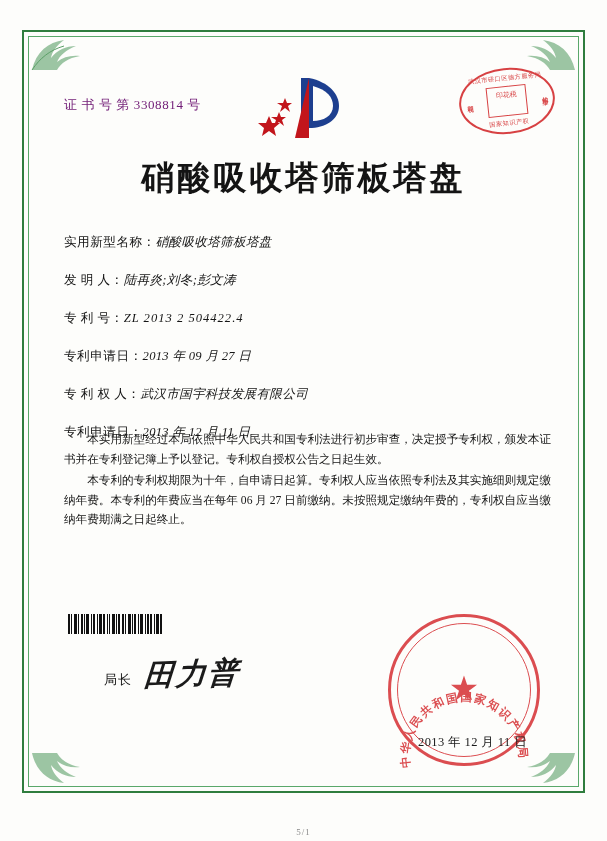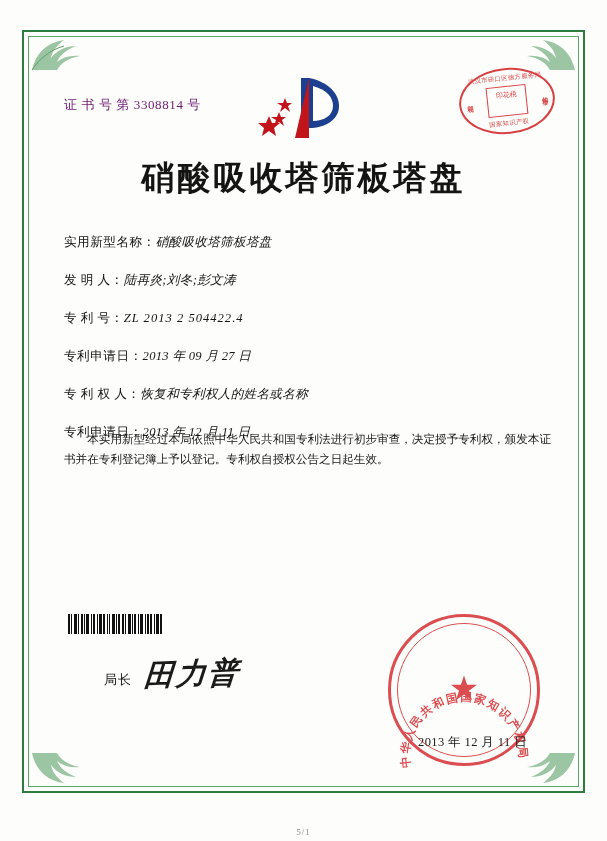--- a/index.html
+++ b/index.html
@@ -329,29 +329,30 @@
       <div class="field">
         <span class="lbl">发 明 人：</span><span class="val">陆再炎;刘冬;彭文涛</span>
       </div>
       <div class="field">
         <span class="lbl">专 利 号：</span><span class="val mono">ZL 2013 2 504422.4</span>
       </div>
       <div class="field">
         <span class="lbl">专利申请日：</span><span class="val">2013 年 09 月 27 日</span>
       </div>
       <div class="field">
-        <span class="lbl">专 利 权 人：</span><span class="val">恢复和专利权人的姓名或名称</span>
+        <span class="lbl">专 利 权 人：</span><span class="val">武汉市国宇科技发展有限公司</span>
       </div>
       <div class="field">
         <span class="lbl">专利申请日：</span><span class="val">2013 年 12 月 11 日</span>
       </div>
     </div>
 
     <div class="paras">
       <p>本实用新型经过本局依照中华人民共和国专利法进行初步审查，决定授予专利权，颁发本证书并在专利登记簿上予以登记。专利权自授权公告之日起生效。</p>
+      <p>本专利的专利权期限为十年，自申请日起算。专利权人应当依照专利法及其实施细则规定缴纳年费。本专利的年费应当在每年 06 月 27 日前缴纳。未按照规定缴纳年费的，专利权自应当缴纳年费期满之日起终止。</p>
     </div>
 
     <div class="barcode">
       <i style="width:2px"></i>
         <i style="width:1px;background:transparent"></i>
       <i style="width:1px"></i>
         <i style="width:2px;background:transparent"></i>
       <i style="width:3px"></i>
         <i style="width:1px;background:transparent"></i>
       <i style="width:1px"></i>

